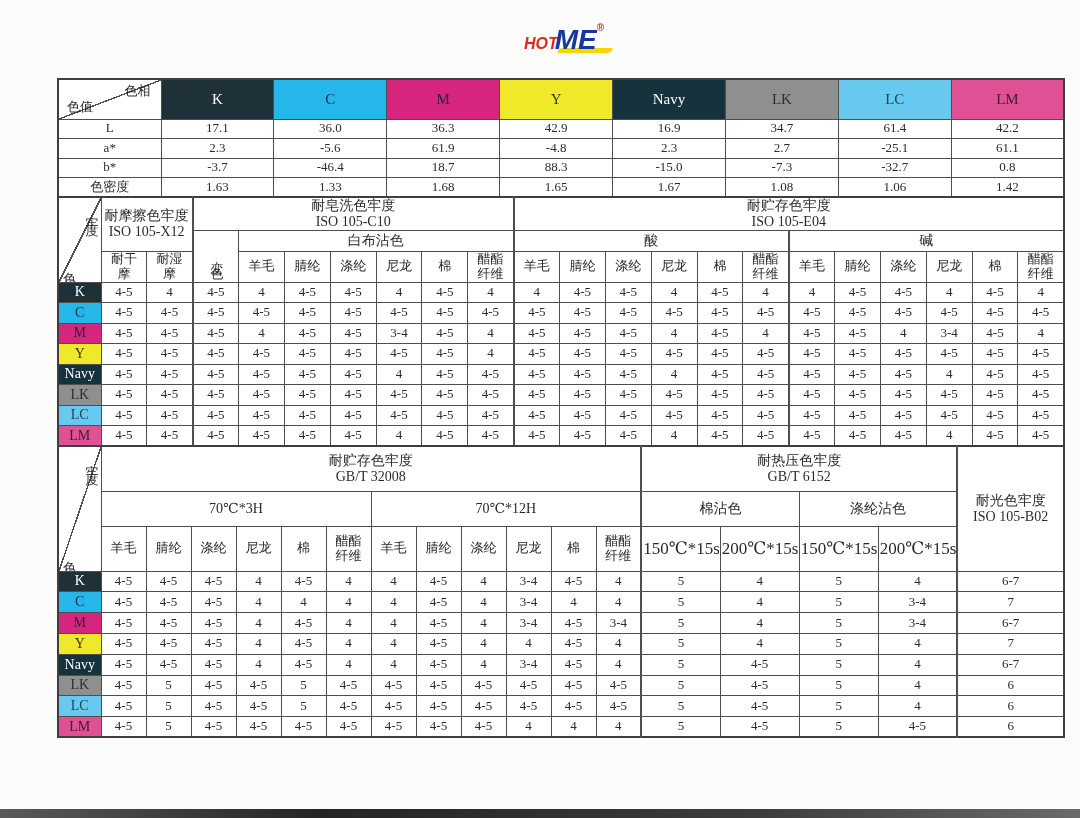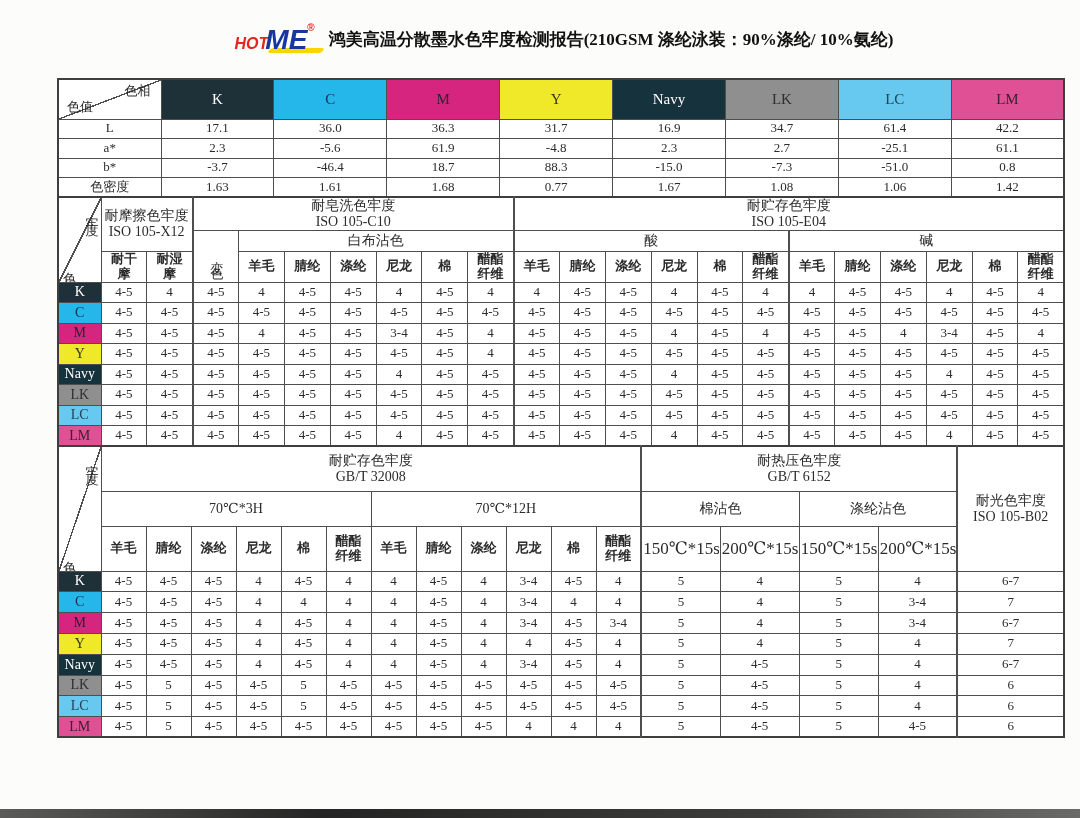--- a/index.html
+++ b/index.html
@@ -31,37 +31,36 @@
   .diag{position:relative;padding:8px;background-image:linear-gradient(to bottom right,
      transparent calc(50% - 0.7px),#4e4e4e calc(50% - 0.7px),#4e4e4e calc(50% + 0.7px),transparent calc(50% + 0.7px));}
   .diag1 .dtop{position:absolute;top:4px;right:10px;font-size:13px;}
   .diag1 .dbot{position:absolute;bottom:4px;left:8px;font-size:13px;}
   .diagv .dtop{position:absolute;top:7px;right:2px;writing-mode:vertical-rl;letter-spacing:7px;font-size:13px;}
   .diagv .dbot{position:absolute;bottom:7px;left:2px;writing-mode:vertical-rl;letter-spacing:7px;font-size:13px;}
   
   .h1{height:41px;} .h2{height:42px;} .h3{height:42px;}
   #t3 .h1{height:45px;} #t3 .h2{height:35px;} #t3 .h3{height:45px;}
   .ghead{font-size:14px;}
-  .fib span{display:inline-block;max-width:2.35em;word-break:break-all;font-weight:bold;}
+  .fib span{display:inline-block;max-width:2.35em;word-break:break-all;}
   .vert{padding:0;}
   .vert div{writing-mode:vertical-rl;letter-spacing:5px;margin:0 auto;font-size:13px;}
   .temp{font-size:17px;}
   #t2 tbody tr{height:20.5px;} #t3 tbody tr{height:20.8px;}
   .swatch{font-size:14px;}
 </style>
 </head>
 <body>
 
 <div class="sheet">
 
   <div class="header">
     <div class="logo">
       <span class="logo-swoosh"></span><span class="logo-hot">HOT</span><span class="logo-me">ME</span><span class="logo-reg">®</span>
     </div>
-    <div class="page-title">鸿美高温分散墨水色牢度检测报告(210GSM 涤纶泳装：90%涤纶/ 10%氨纶)</div>
   </div>
 
   <div class="tables">
 
     <table id="t1">
       <colgroup>
           <col style="width:103px">
           <col span="8" style="width:112.9px">
         </colgroup>
       <tbody>
@@ -79,21 +78,21 @@
             <td class="ink-head" style="background: rgb(103, 200, 240); color: rgb(34, 68, 85);">LC</td>
             <td class="ink-head" style="background: rgb(223, 80, 148); color: rgb(58, 31, 46);">LM</td>
           </tr>
       </tbody>
       <tbody>
           <tr>
             <td class="rowlabel">L</td>
             <td>17.1</td>
             <td>36.0</td>
             <td>36.3</td>
-            <td>31.7</td>
+            <td>42.9</td>
             <td>16.9</td>
             <td>34.7</td>
             <td>61.4</td>
             <td>42.2</td>
           </tr>
           <tr>
             <td class="rowlabel">a*</td>
             <td>2.3</td>
             <td>-5.6</td>
             <td>61.9</td>
@@ -104,29 +103,29 @@
             <td>61.1</td>
           </tr>
           <tr>
             <td class="rowlabel">b*</td>
             <td>-3.7</td>
             <td>-46.4</td>
             <td>18.7</td>
             <td>88.3</td>
             <td>-15.0</td>
             <td>-7.3</td>
-            <td>-51.0</td>
+            <td>-32.7</td>
             <td>0.8</td>
           </tr>
           <tr>
             <td class="rowlabel">色密度</td>
             <td>1.63</td>
-            <td>1.61</td>
+            <td>1.33</td>
             <td>1.68</td>
-            <td>0.77</td>
+            <td>1.65</td>
             <td>1.67</td>
             <td>1.08</td>
             <td>1.06</td>
             <td>1.42</td>
           </tr>
         </tbody>
     </table>
 
     <table id="t2">
       <colgroup>

